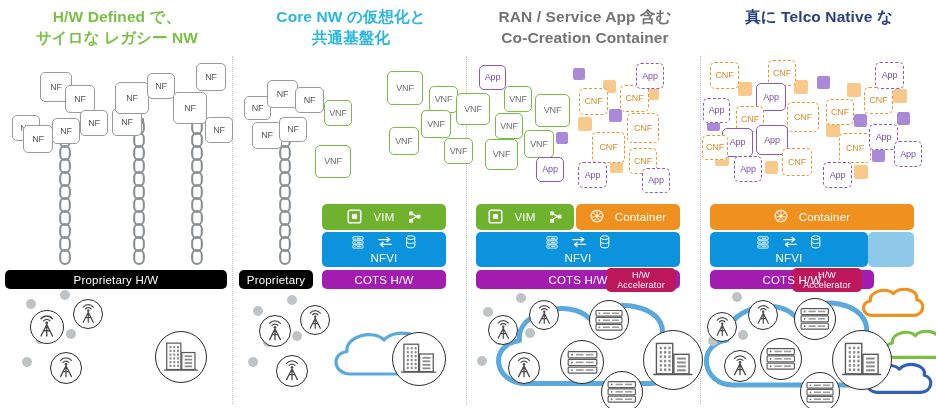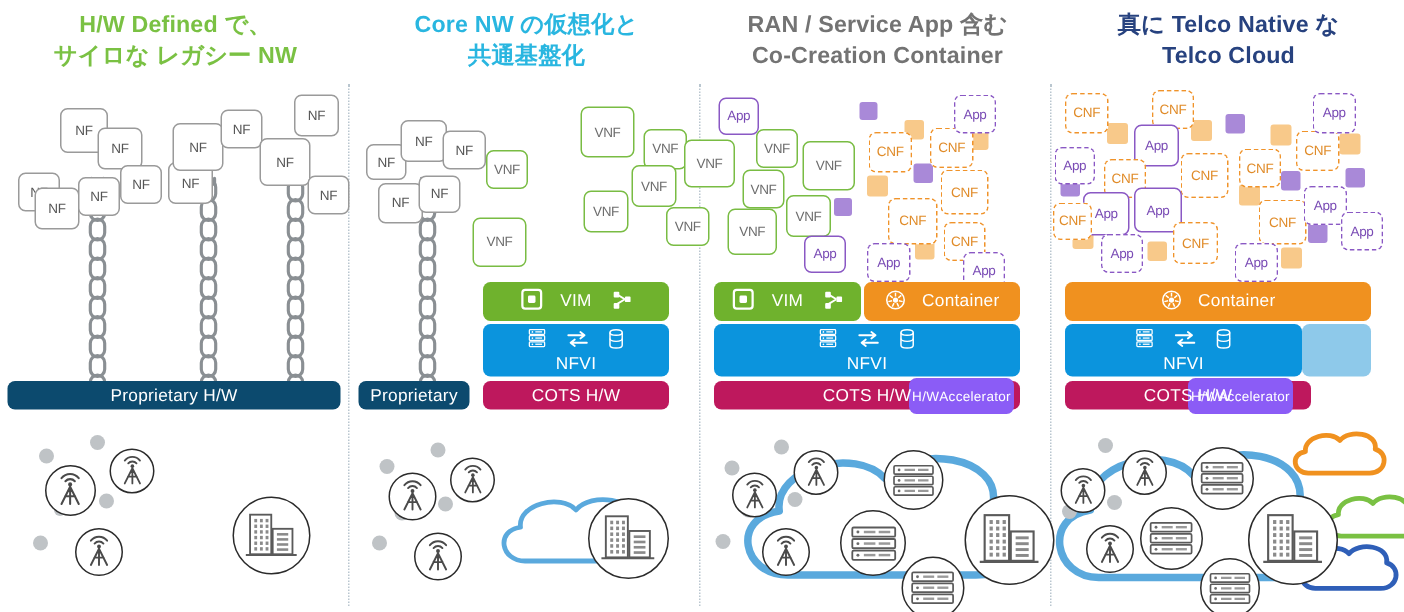--- a/index.html
+++ b/index.html
@@ -70,27 +70,28 @@
   
   .bar {
     position: absolute;
     border-radius: 5px;
     display: flex;
     align-items: center;
     justify-content: center;
     color: #ffffff;
     font-size: 11.5px;
     letter-spacing: .2px;
+    margin-top: 16px;
   }
-  .bar.dark   { background: #0c4a6e; align-items: center; }
-  .bar.gray   { background: #be185d; }
+  .bar.dark   { background: #000000; align-items: center; }
+  .bar.gray   { background: #a21caf; }
   .bar.green  { background: #6fb22d; }
   .bar.blue   { background: #0b94dd; }
   .bar.orange { background: #f0911f; }
-  .bar.navy   { background: #8b5cf6; font-size: 9px; line-height: 10px; text-align: center; }
+  .bar.navy   { background: #be185d; font-size: 9px; line-height: 10px; text-align: center; flex-direction: column; }
   .bar.lightblue { background: #8ec9ea; }
   .bar .lbl { position: relative; z-index: 2; }
 
   .nfvi-inner {
     display: flex; flex-direction: column; align-items: center; justify-content: center;
     gap: 1px; width: 100%;
   }
   .nfvi-icons { display: flex; align-items: center; gap: 12px; }
   .vim-inner { display: flex; align-items: center; gap: 11px; }
 
@@ -118,21 +119,20 @@
   <div class="col-head" id="head1" style="left: 234px; color: rgb(41, 182, 224);">
     <span>Core NW の仮想化と</span>
     <span class="l2">共通基盤化</span>
   </div>
   <div class="col-head" id="head2" style="left: 468px; color: #737373;">
     <span>RAN / Service App 含む</span>
     <span class="l2">Co-Creation Container</span>
   </div>
   <div class="col-head" id="head3" style="left: 702px; color: rgb(39, 66, 127);">
     <span>真に Telco Native な</span>
-    <span class="l2">Telco Cloud</span>
   </div>
 
   <div class="divider" style="left:232px;"></div>
   <div class="divider" style="left:466px;"></div>
   <div class="divider" style="left:700px;"></div>
 
   <div id="cols"></div>
 <div class="scene" style="left: 0px; top: 0px; width: 234px; height: 408px;">
       <div class="chain" style="left: 57px; top: 118px;">
         <svg width="16" height="144" viewBox="0 0 16 144">

